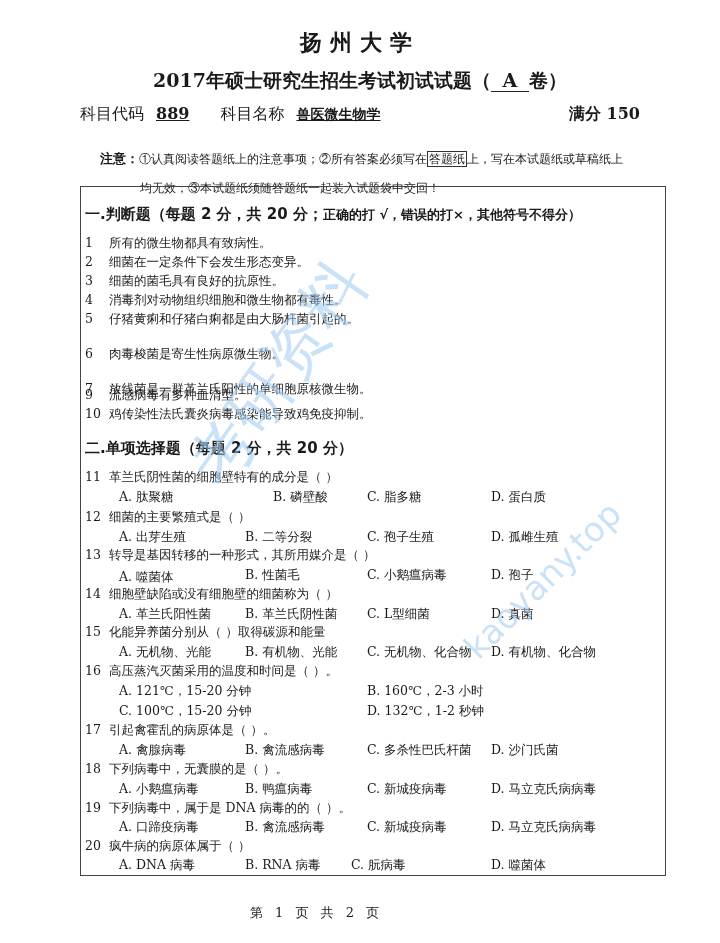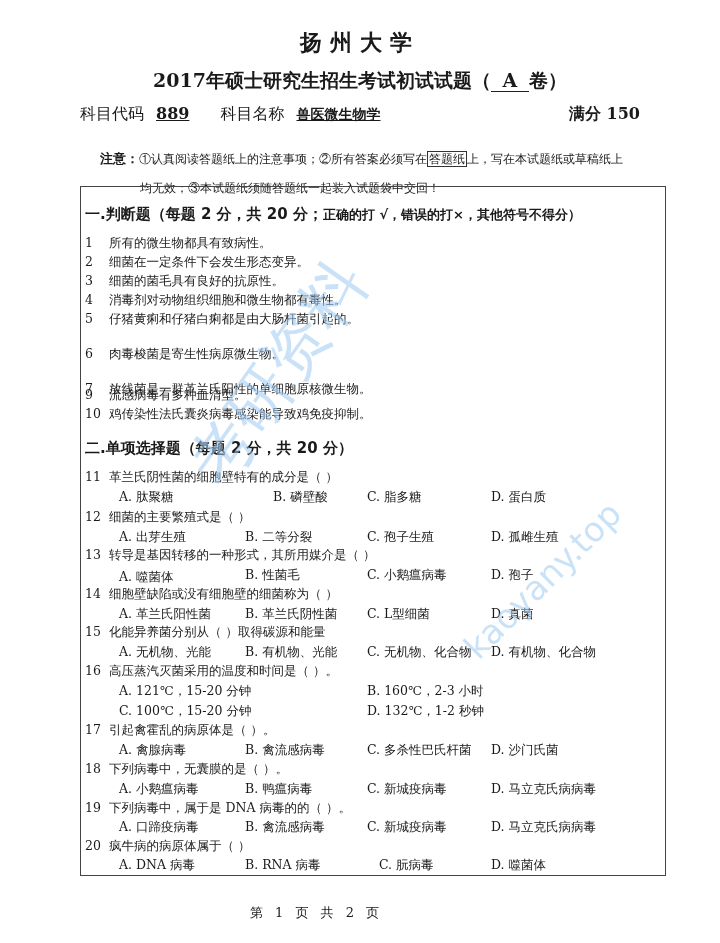--- a/index.html
+++ b/index.html
@@ -114,20 +114,20 @@
 
   <div class="row" style="top:611px;"><span class="num">19</span><span>下列病毒中，属于是 DNA 病毒的的（ ）。</span></div>
   <div class="opt" style="top:630px;left:38px;">A. 口蹄疫病毒</div>
   <div class="opt" style="top:630px;left:164px;">B. 禽流感病毒</div>
   <div class="opt" style="top:630px;left:286px;">C. 新城疫病毒</div>
   <div class="opt" style="top:630px;left:410px;">D. 马立克氏病病毒</div>
 
   <div class="row" style="top:649px;"><span class="num">20</span><span>疯牛病的病原体属于（ ）</span></div>
   <div class="opt" style="top:668px;left:38px;">A. DNA 病毒</div>
   <div class="opt" style="top:668px;left:164px;">B. RNA 病毒</div>
-  <div class="opt" style="top:668px;left:298px;">C. 朊病毒</div>
+  <div class="opt" style="top:668px;left:270px;">C. 朊病毒</div>
   <div class="opt" style="top:668px;left:410px;">D. 噬菌体</div>
 </div>
 
 <div class="wm" style="left:150px;top:330px;font-size:64px;transform:rotate(-55deg);font-family:'DejaVu Serif',serif;">考研资料</div>
 <div class="wm" style="left:440px;top:560px;font-size:34px;transform:rotate(-45deg);">kaoyany.top</div>
 
 <div class="abs footer">第 1 页 共 2 页</div>
 
 </body></html>

